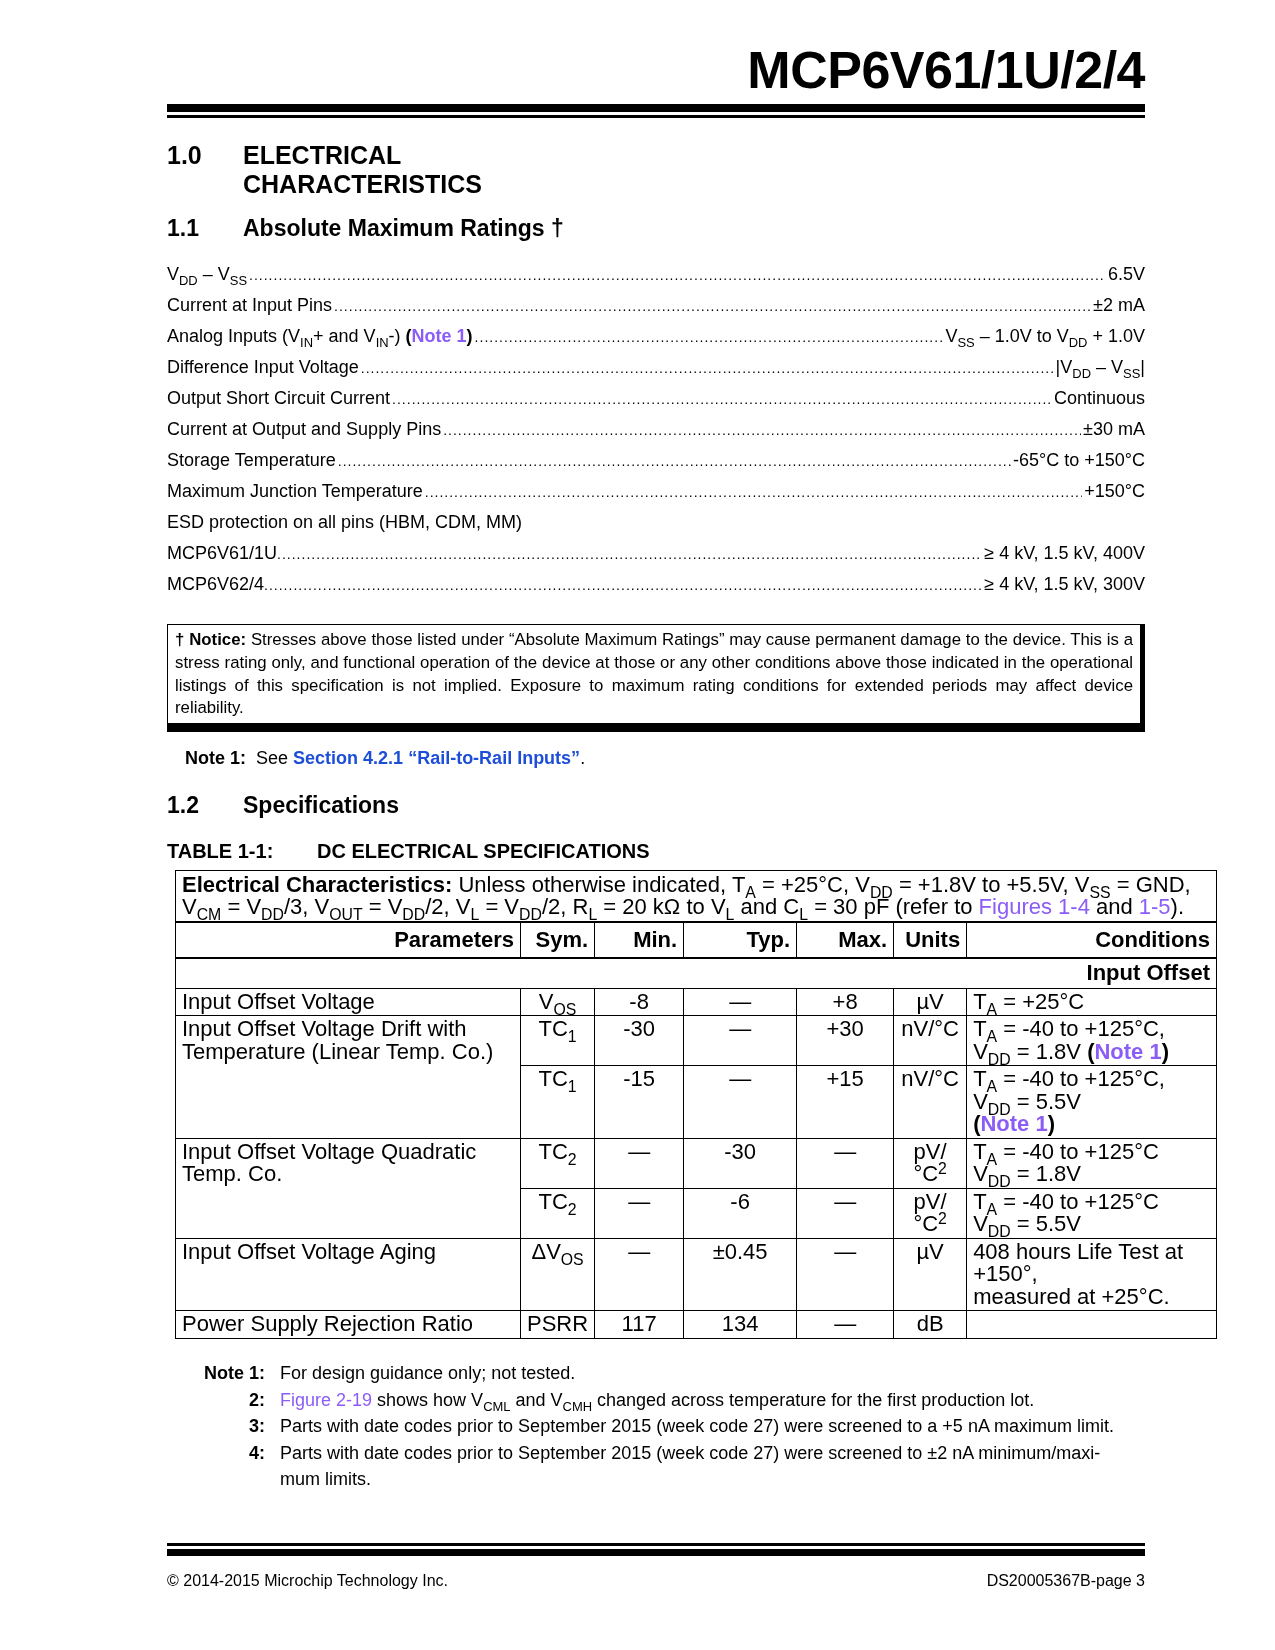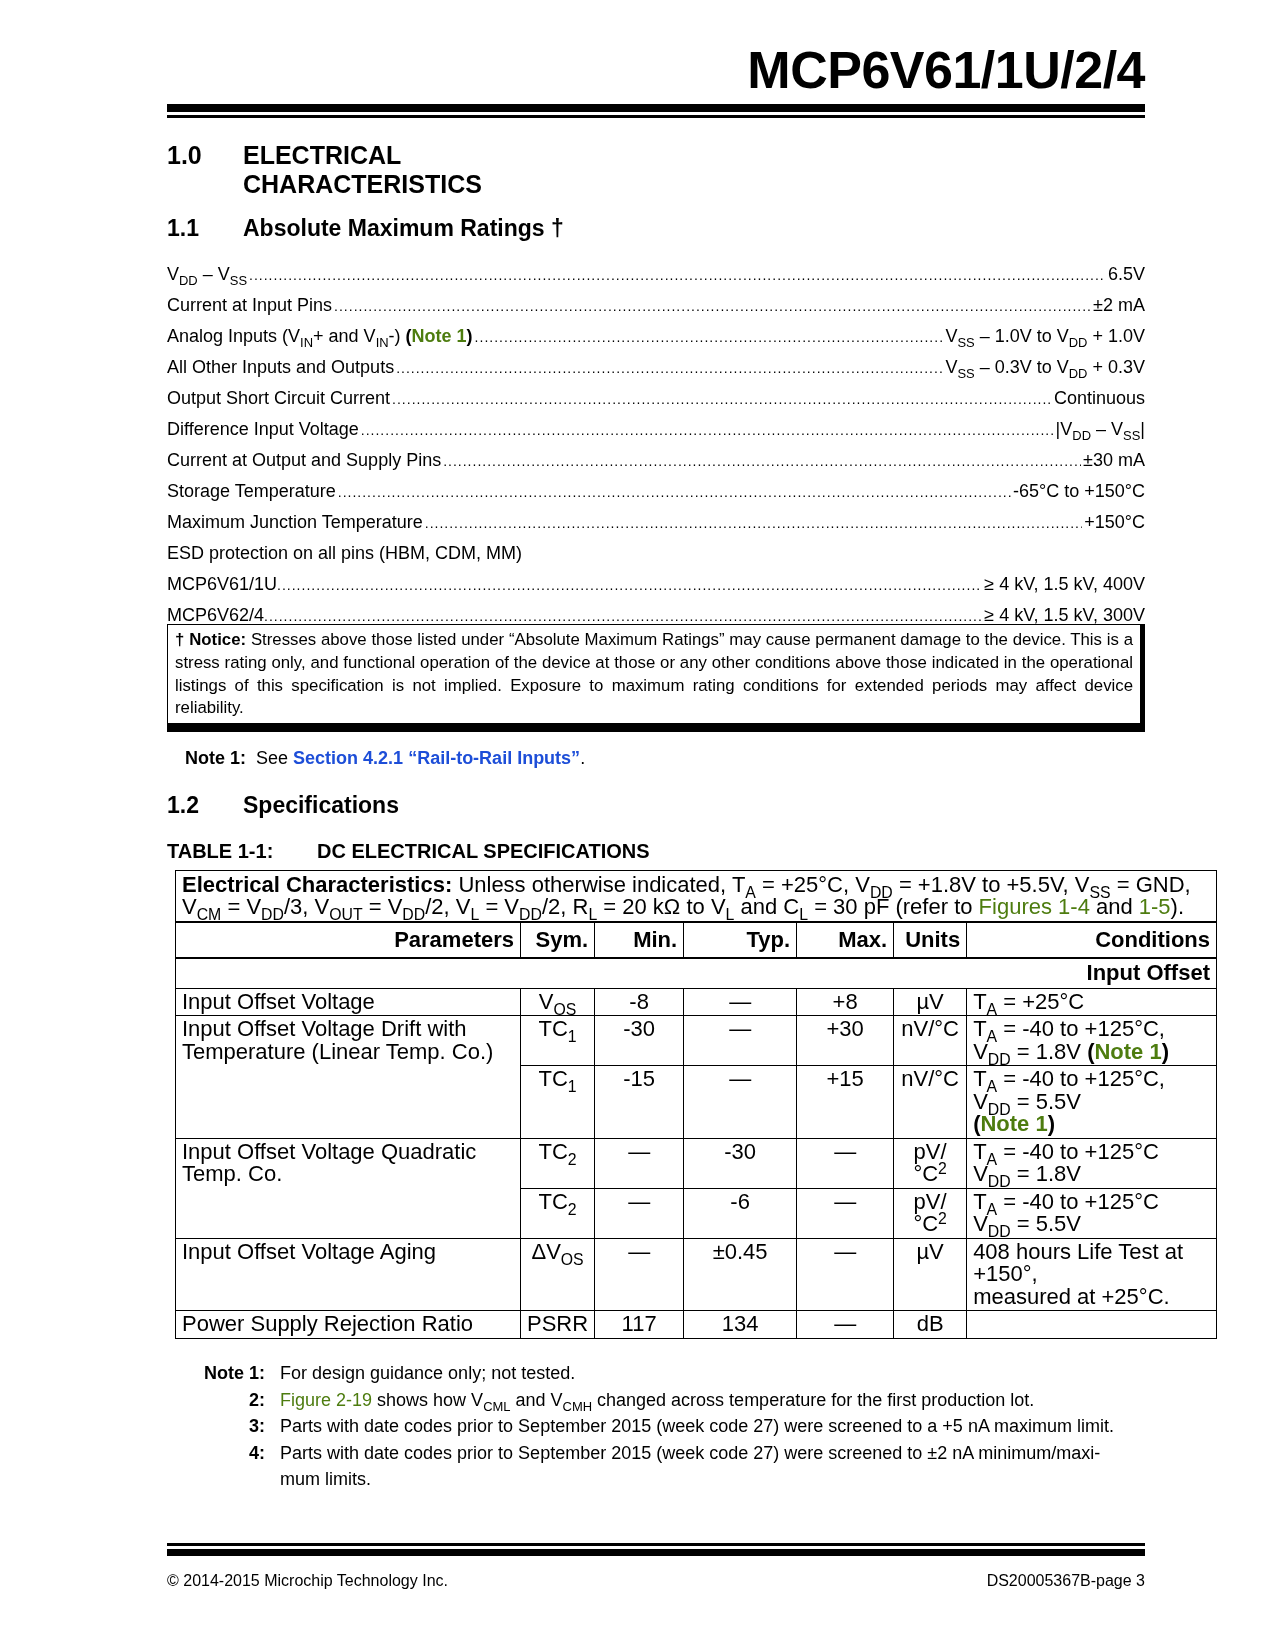--- a/index.html
+++ b/index.html
@@ -3,21 +3,21 @@
 <meta charset="utf-8">
 <style>
   html, body { margin: 0; padding: 0; background: #ffffff; }
   body {
     width: 1275px; height: 1650px; position: relative; overflow: hidden;
     font-family: "Liberation Sans", sans-serif; color: #000; font-size: 18px;
   }
   .page { position: absolute; left: 167px; width: 978px; top: 0; }
   sub { font-size: 0.72em; vertical-align: -0.35em; line-height: 0; }
   sup { font-size: 0.72em; vertical-align: 0.45em; line-height: 0; }
-  .link { color: #4d7c0f; }
+  .link { color: #8b5cf6; }
   .blink { color: #1d4ed8; font-weight: bold; }
   .b { font-weight: bold; }
 
   
   .doc-title { position: absolute; right: 0; top: 40px; font-size: 52px; font-weight: bold; letter-spacing: -0.5px; }
   .hdr-rule-thick { position: absolute; left: 0; right: 0; top: 104px; height: 8px; background: #000; }
   .hdr-rule-thin { position: absolute; left: 0; right: 0; top: 115px; height: 3px; background: #000; }
 
   .h1 { position: absolute; top: 141px; left: 0; font-size: 25px; font-weight: bold; line-height: 29px; }
   .h1 .num { position: absolute; left: 0; width: 70px; }
@@ -102,33 +102,28 @@
       <span class="lbl">Current at Input Pins</span>
       <span class="dots"></span>
       <span class="val">±2 mA</span>
     </div>
     <div class="rating-row">
       <span class="lbl">Analog Inputs (V<sub>IN</sub>+ and V<sub>IN</sub>-) <span class="b">(<span class="link">Note 1</span>)</span></span>
       <span class="dots"></span>
       <span class="val">V<sub>SS</sub> – 1.0V to V<sub>DD</sub> + 1.0V</span>
     </div>
     <div class="rating-row">
-      <span class="lbl">All Other Inputs and Outputs</span>
-      <span class="dots"></span>
-      <span class="val">V<sub>SS</sub> – 0.3V to V<sub>DD</sub> + 0.3V</span>
+      <span class="lbl">Difference Input Voltage</span>
+      <span class="dots"></span>
+      <span class="val">|V<sub>DD</sub> – V<sub>SS</sub>|</span>
     </div>
     <div class="rating-row">
       <span class="lbl">Output Short Circuit Current</span>
       <span class="dots"></span>
       <span class="val">Continuous</span>
-    </div>
-    <div class="rating-row">
-      <span class="lbl">Difference Input Voltage</span>
-      <span class="dots"></span>
-      <span class="val">|V<sub>DD</sub> – V<sub>SS</sub>|</span>
     </div>
     <div class="rating-row">
       <span class="lbl">Current at Output and Supply Pins</span>
       <span class="dots"></span>
       <span class="val">±30 mA</span>
     </div>
     <div class="rating-row">
       <span class="lbl">Storage Temperature</span>
       <span class="dots"></span>
       <span class="val">-65°C to +150°C</span>

